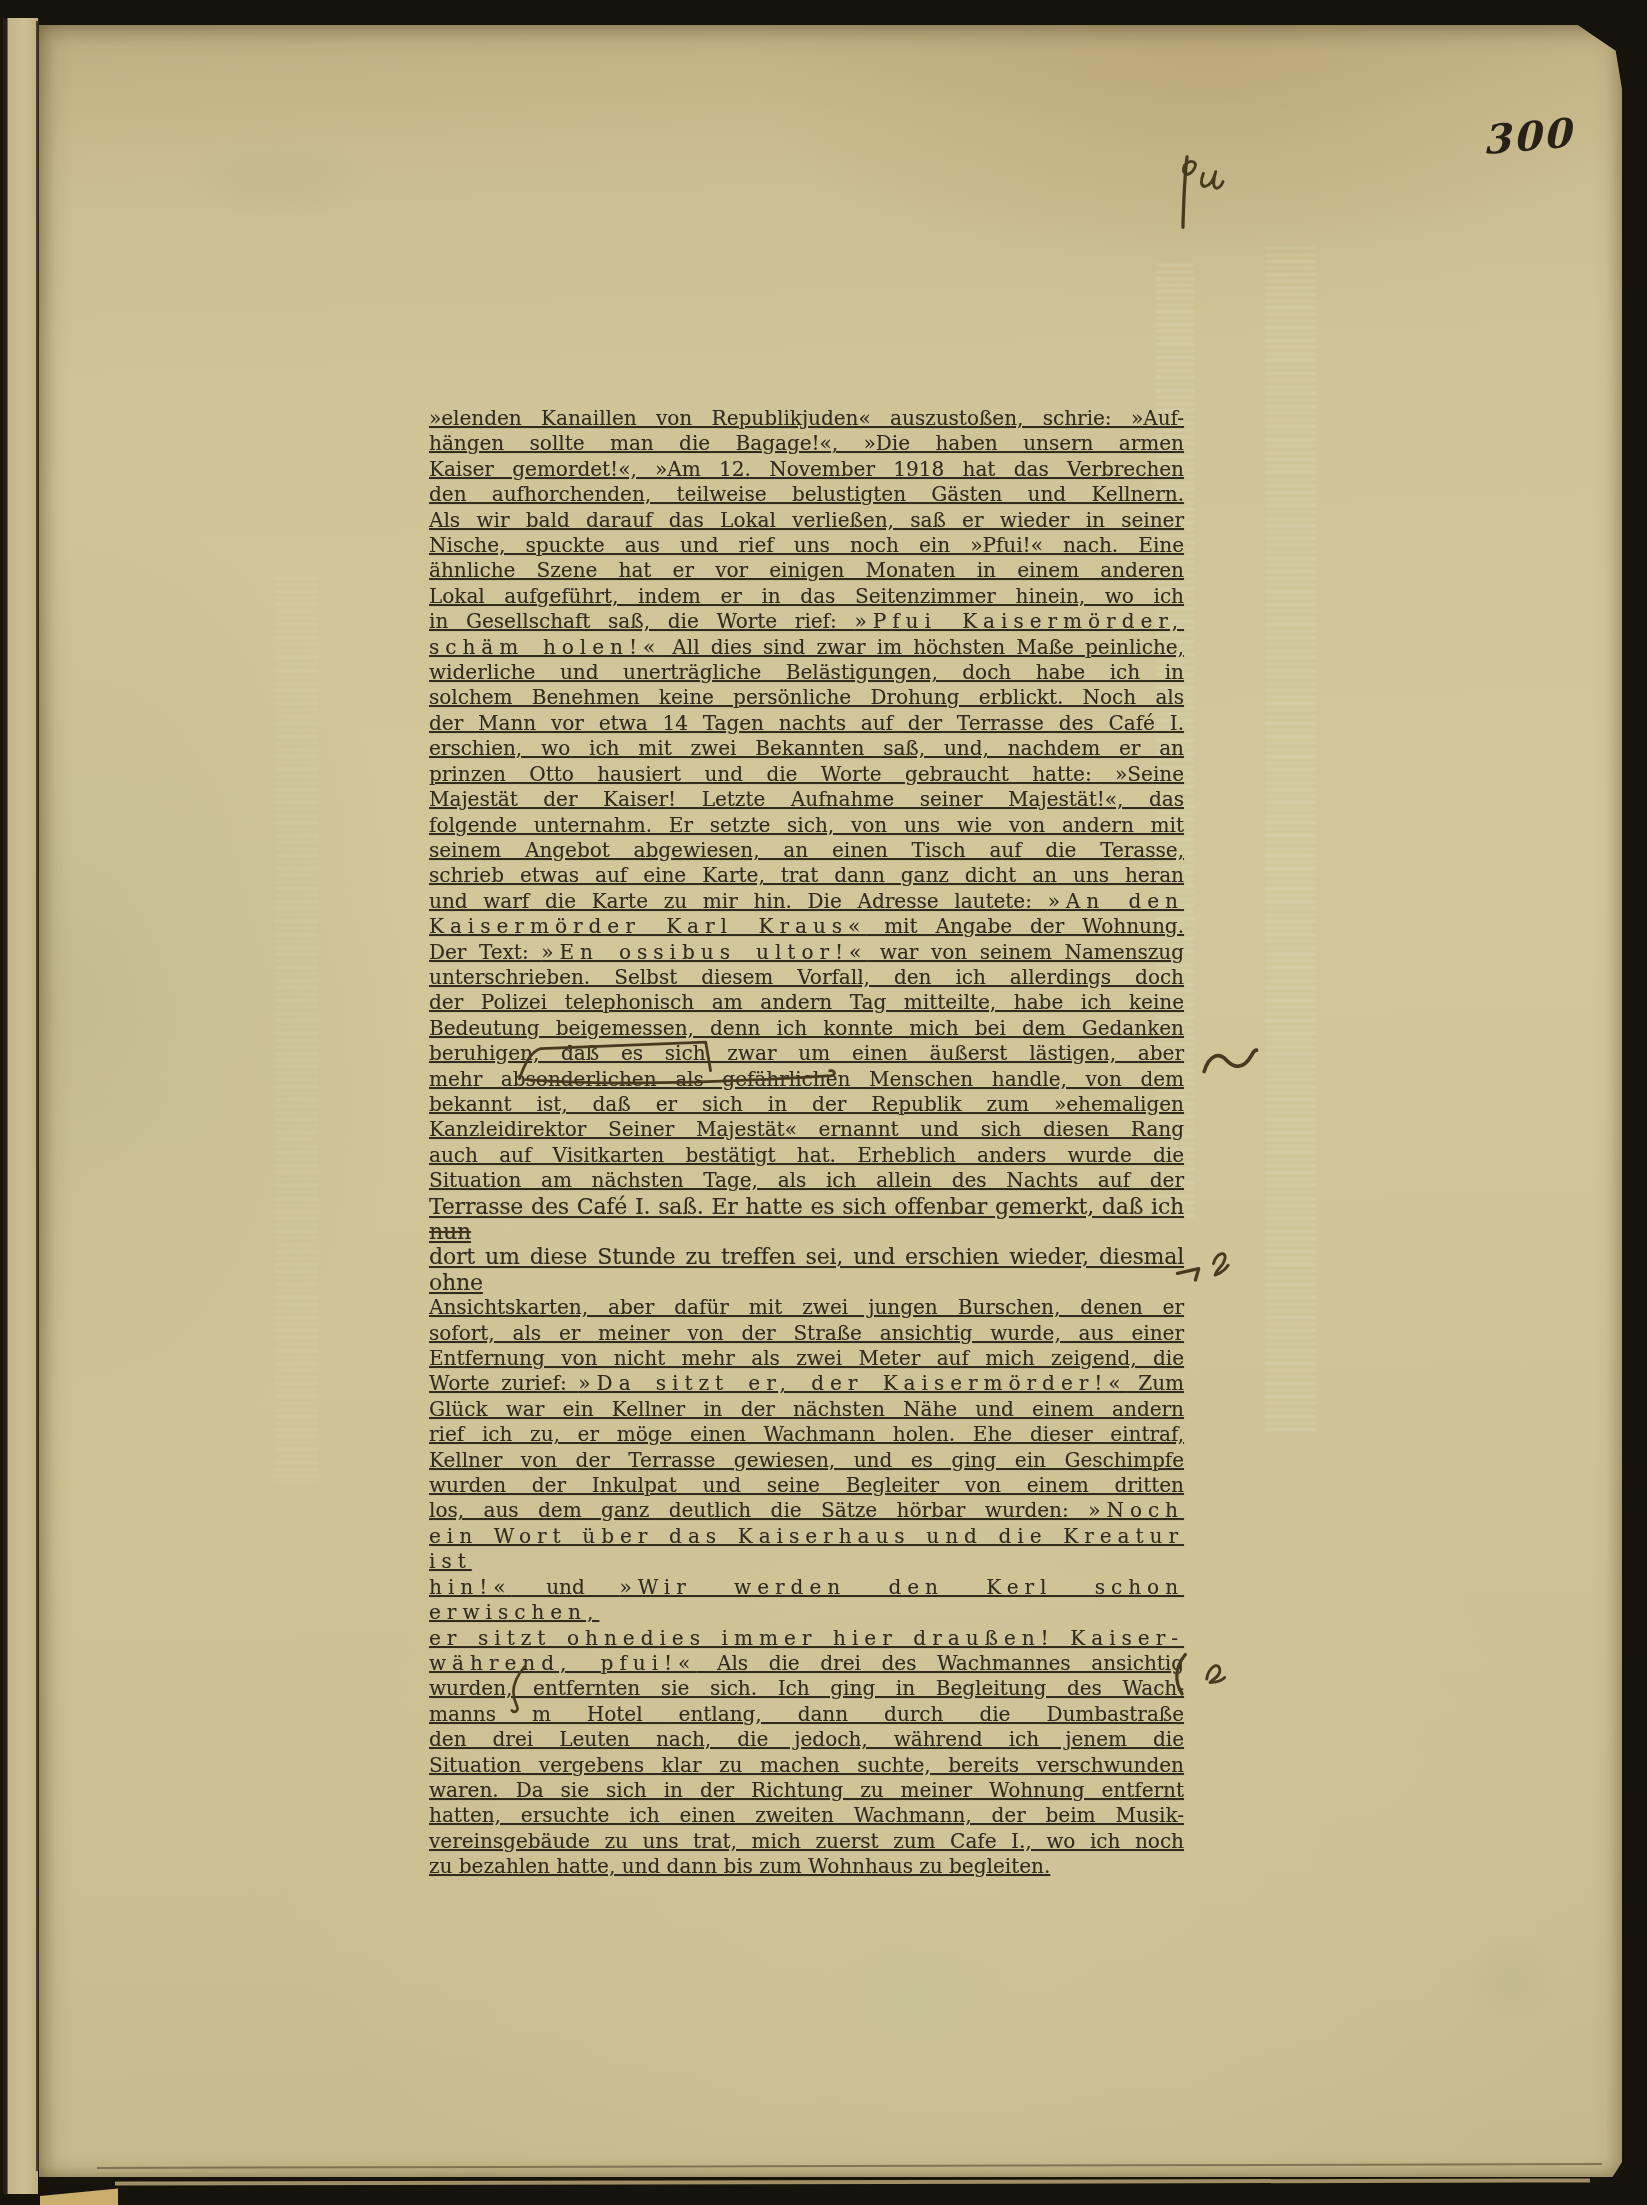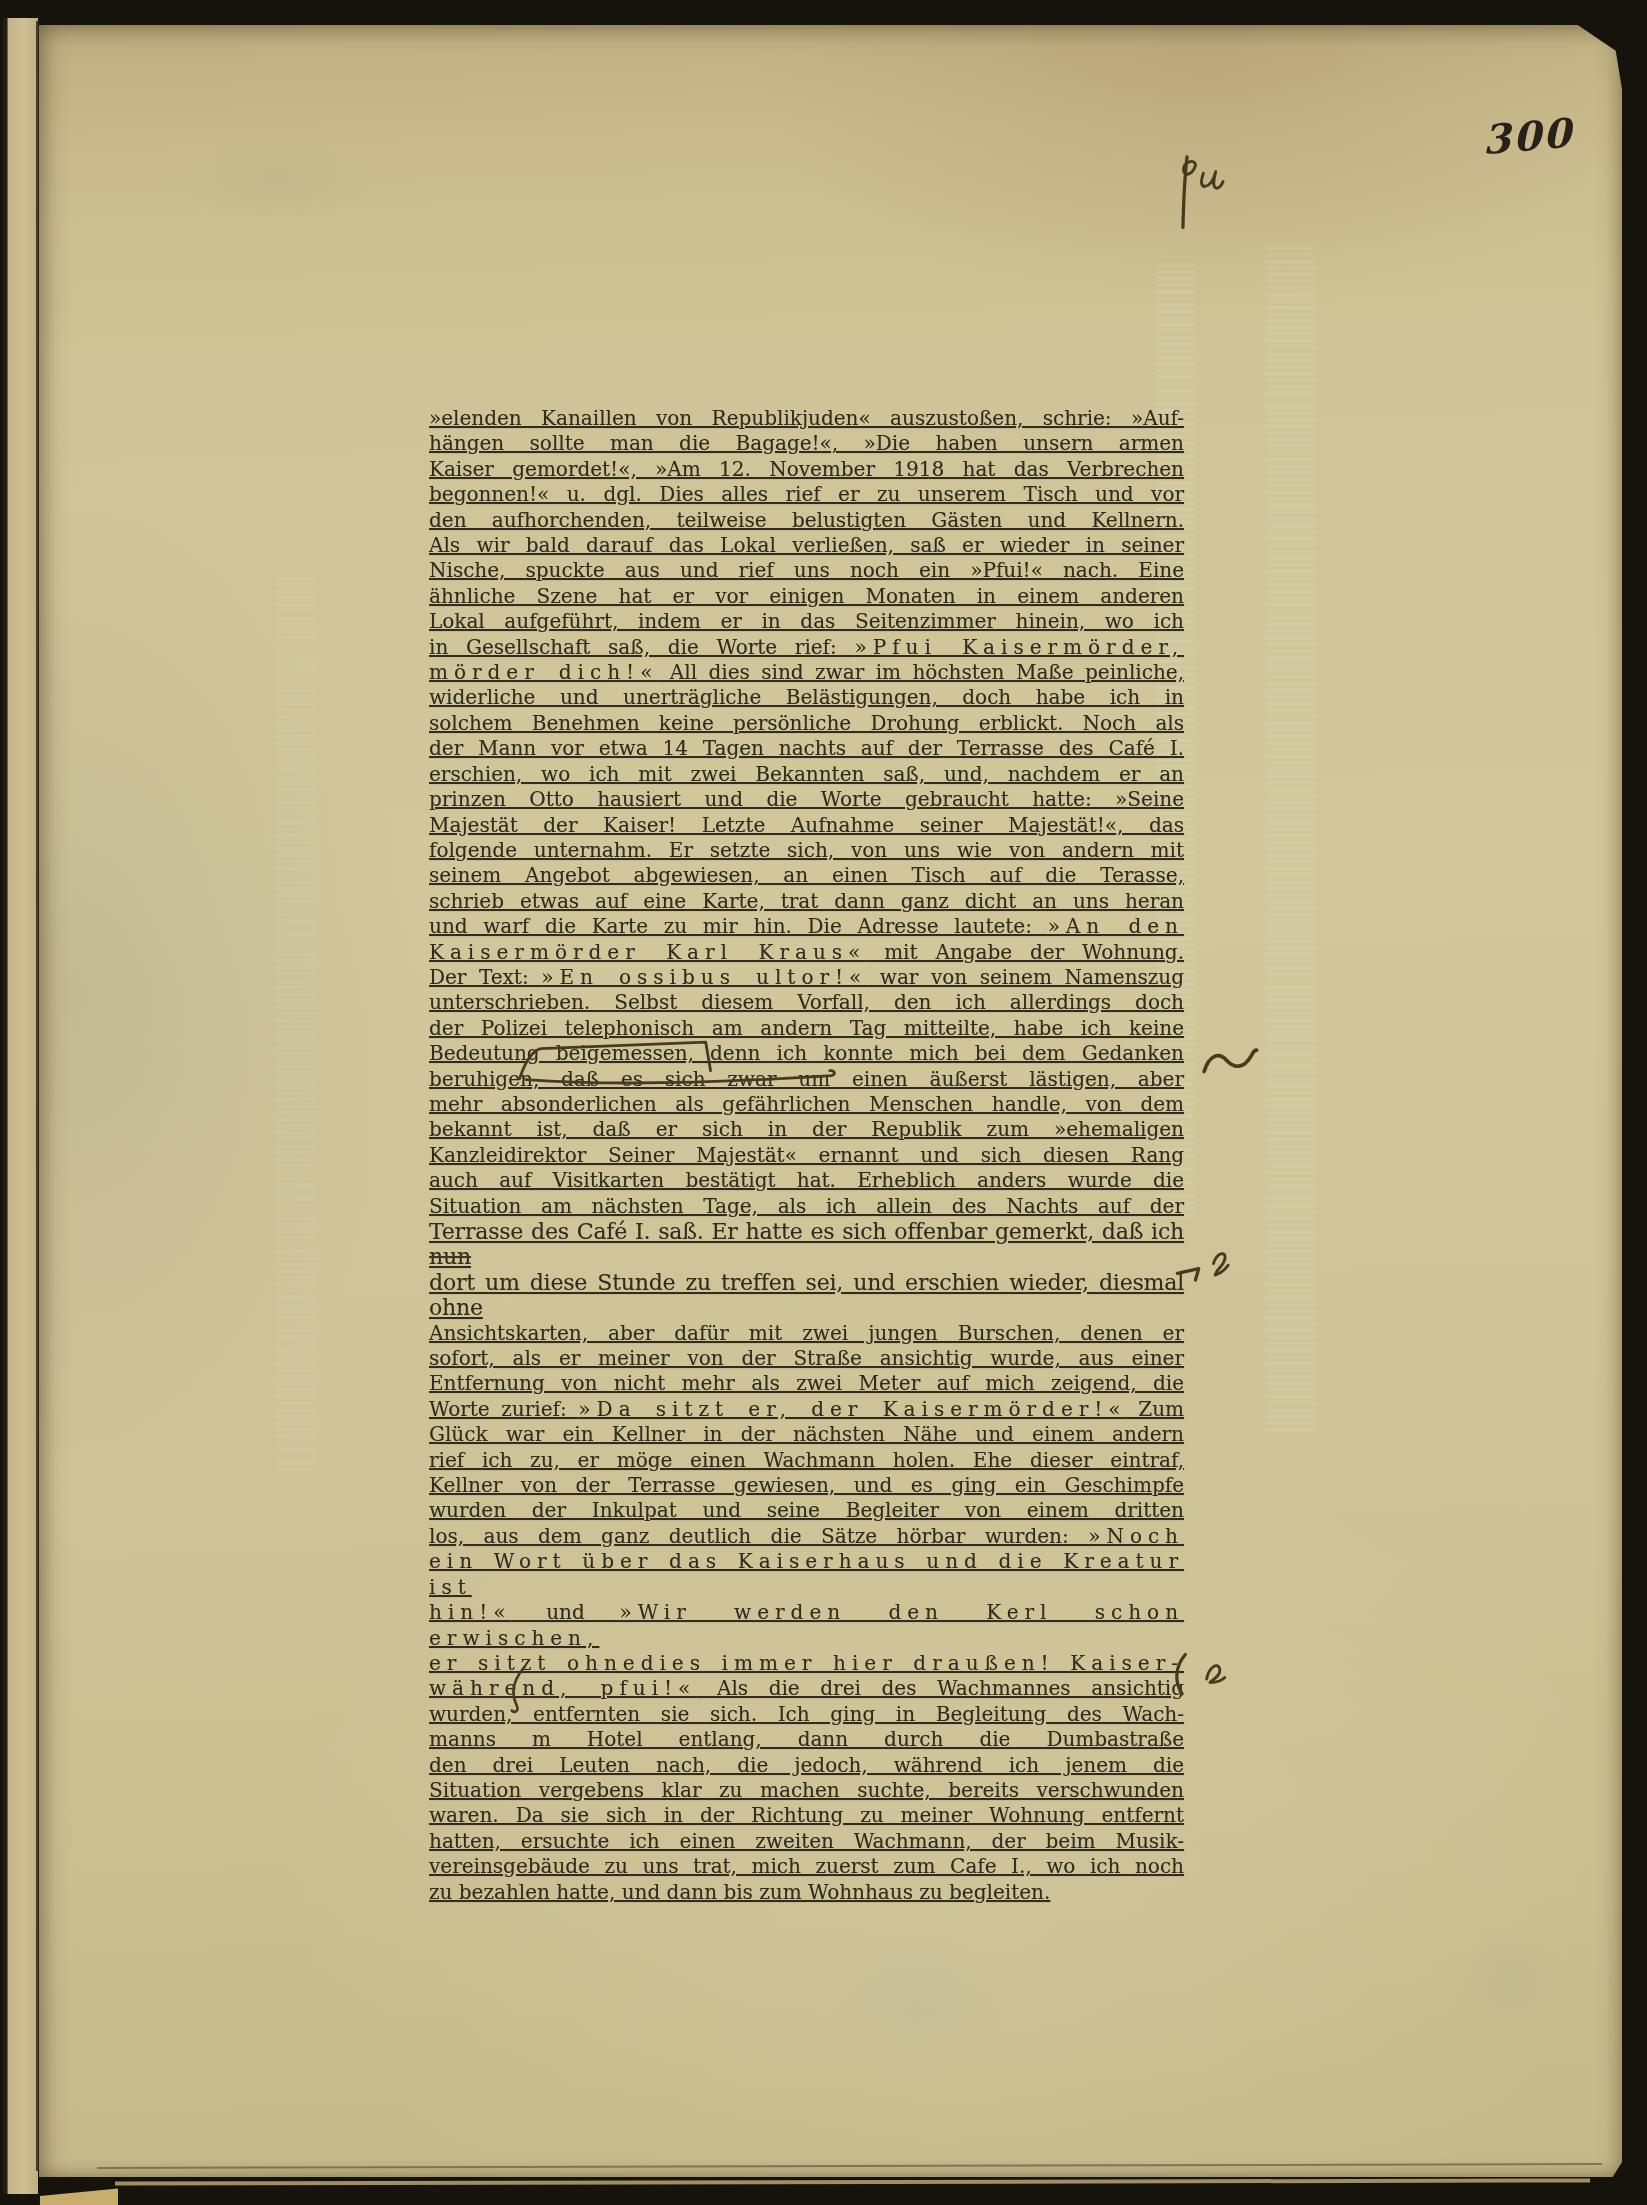--- a/index.html
+++ b/index.html
@@ -64,28 +64,27 @@
     <div class="bleed" style="left:1226px;top:222px;width:51px;height:1186px;opacity:.4;"></div>
     <div class="bleed" style="left:236px;top:552px;width:43px;height:906px;opacity:.22;"></div>
     <div class="patch" style="left:746px;top:1870px;width:264px;height:214px;background:radial-gradient(closest-side,rgba(160,180,150,.14),transparent 70%);"></div>
     <div class="patch" style="left:99px;top:91px;width:280px;height:124px;background:radial-gradient(closest-side,rgba(150,160,128,.12),transparent 70%);"></div>
     <div class="patch" style="left:1400px;top:1886px;width:148px;height:140px;background:radial-gradient(closest-side,rgba(150,165,135,.13),transparent 70%);"></div>
 
     <div class="textblock">
         <div class="line"><span>»elenden Kanaillen von Republikjuden« auszustoßen, schrie: »Auf-</span></div>
         <div class="line"><span>hängen sollte man die Bagage!«, »Die haben unsern armen</span></div>
         <div class="line"><span>Kaiser gemordet!«, »Am 12. November 1918 hat das Verbrechen</span></div>
-        <div class="line"><span>begonnen!« u. dgl. Dies alles rief er zu unserem Tisch und vor</span></div>
         <div class="line"><span>den aufhorchenden, teilweise belustigten Gästen und Kellnern.</span></div>
         <div class="line"><span>Als wir bald darauf das Lokal verließen, saß er wieder in seiner</span></div>
         <div class="line"><span>Nische, spuckte aus und rief uns noch ein »Pfui!« nach. Eine</span></div>
         <div class="line"><span>ähnliche Szene hat er vor einigen Monaten in einem anderen</span></div>
         <div class="line"><span>Lokal aufgeführt, indem er in das Seitenzimmer hinein, wo ich</span></div>
         <div class="line"><span>in Gesellschaft saß, die Worte rief: </span><span class="sp">»Pfui Kaisermörder,</span></div>
-        <div class="line"><span class="sp">mörder dich!«</span><span> All dies sind zwar im höchsten Maße peinliche,</span></div>
+        <div class="line"><span class="sp">schäm holen!«</span><span> All dies sind zwar im höchsten Maße peinliche,</span></div>
         <div class="line"><span>widerliche und unerträgliche Belästigungen, doch habe ich in</span></div>
         <div class="line"><span>solchem Benehmen keine persönliche Drohung erblickt. Noch als</span></div>
         <div class="line"><span>der Mann vor etwa 14 Tagen nachts auf der Terrasse des Café I.</span></div>
         <div class="line"><span>erschien, wo ich mit zwei Bekannten saß, und, nachdem er an</span></div>
         <div class="line"><span>prinzen Otto hausiert und die Worte gebraucht hatte: »Seine</span></div>
         <div class="line"><span>Majestät der Kaiser! Letzte Aufnahme seiner Majestät!«, das</span></div>
         <div class="line"><span>folgende unternahm. Er setzte sich, von uns wie von andern mit</span></div>
         <div class="line"><span>seinem Angebot abgewiesen, an einen Tisch auf die Terasse,</span></div>
         <div class="line"><span>schrieb etwas auf eine Karte, trat dann ganz dicht an uns heran</span></div>
         <div class="line"><span>und warf die Karte zu mir hin. Die Adresse lautete: </span><span class="sp">»An den</span></div>

